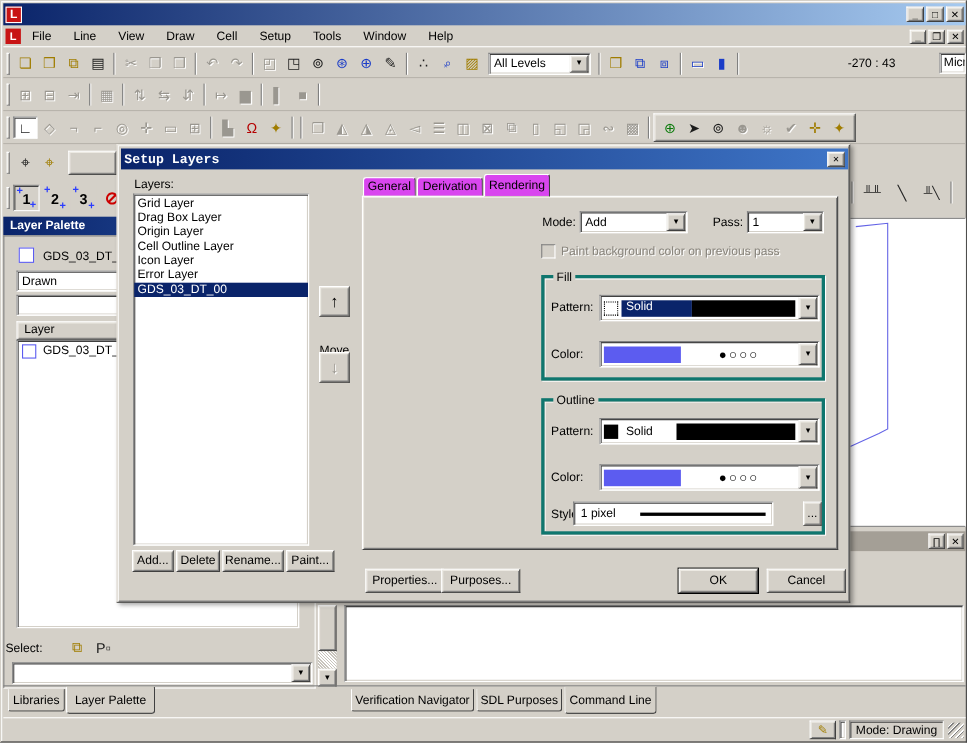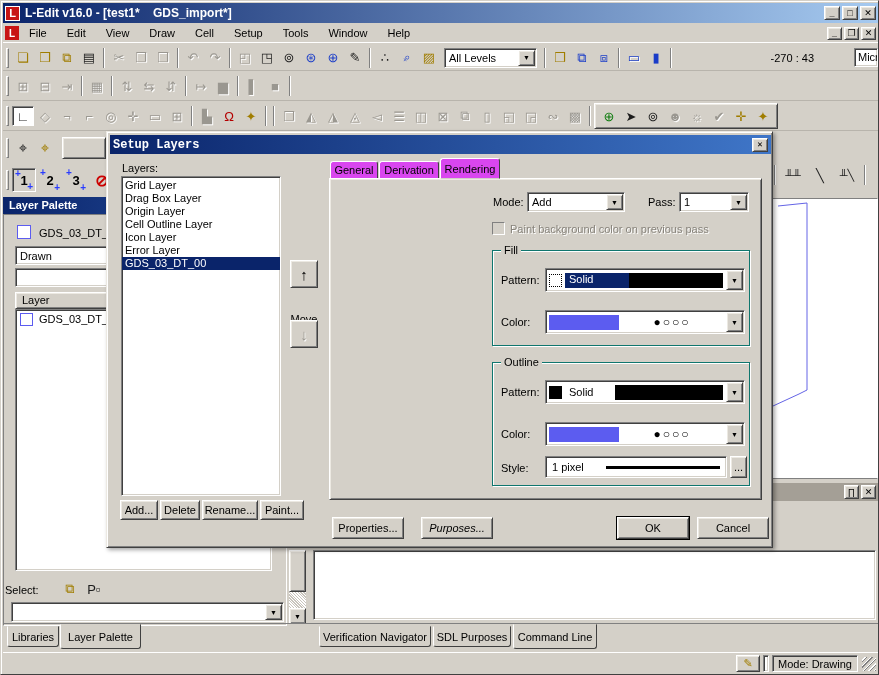--- a/index.html
+++ b/index.html
@@ -27,46 +27,45 @@
   .li { height:13px; line-height:13px; padding-left:3px; white-space:nowrap; overflow:hidden; }
   .tab { position:absolute; display:flex; align-items:center; justify-content:center;
          background:#d946ef; border:1px solid; border-color:#fff #404040 #d4d0c8 #fff;
          border-radius:3px 3px 0 0; }
   .btab { position:absolute; display:flex; align-items:center; justify-content:center;
          background:#d4d0c8; border:1px solid; border-color:#d4d0c8 #404040 #404040 #fff;
          border-radius:0 0 3px 3px; }
   .combo { display:flex; align-items:center; }
   .drop { width:17px; align-self:stretch; margin:1px; display:flex; align-items:center; justify-content:center;
           font-size:7px; color:#000; }
-  .group { position:absolute; border:1px solid #0f766e; box-shadow: inset 1px 1px 0 #fff, 1px 1px 0 #fff; }
+  .group { position:absolute; border:3px solid #0f766e; box-shadow: inset 1px 1px 0 #fff, 1px 1px 0 #fff; }
   .glab { position:absolute; top:-7px; left:8px; background:#d4d0c8; padding:0 3px; }
   .numicon { position:relative; width:24px; height:24px; font-weight:bold; font-size:13px; }
   .numicon::before { content:'+'; position:absolute; left:2px; top:-1px; color:#2a3cff; font-size:10px; }
   .numicon::after  { content:'+'; position:absolute; right:2px; bottom:-1px; color:#2a3cff; font-size:10px; }
   .dither { background-image: repeating-linear-gradient(45deg,#fff 0 1px,#c8c4bc 1px 2px); }
   .lbl { white-space:pre; }
 </style>
 </head>
 <body>
 
 <div id="screen">
 
   <div class="row" style="left:2px;top:2px;width:875px;height:20px;background:linear-gradient(90deg,#0a246a,#a6caf0);padding:0 2px;">
     <span style="width:15px;height:15px;background:#c81414;color:#fff;font-weight:bold;font-size:11px;display:flex;align-items:center;justify-content:center;border:1px solid #fff;">L</span>
-    <span class="lbl" style="color:#fff;font-weight:bold;font-size:12px;margin-left:5px;">L-Edit v16.0 - [test1*    GDS_import*]</span>
     <span style="flex:1"></span>
     <span class="btn out" style="width:16px;height:14px;font-size:9px;font-weight:bold;">_</span>
     <span class="btn out" style="width:16px;height:14px;font-size:9px;margin-left:2px;">□</span>
     <span class="btn out" style="width:16px;height:14px;font-size:9px;margin-left:2px;">✕</span>
   </div>
 
   <div class="row" style="left:2px;top:23px;width:875px;height:19px;padding:0 2px;border-bottom:1px solid #fff;">
     <span style="width:14px;height:14px;background:#c81414;color:#fff;font-weight:bold;font-size:10px;display:flex;align-items:center;justify-content:center;">L</span>
     <span style="padding:2px 10px;">File</span>
-    <span style="padding:2px 10px;">Edit</span>
+    <span style="padding:2px 10px;">Line</span>
     <span style="padding:2px 10px;">View</span>
     <span style="padding:2px 10px;">Draw</span>
     <span style="padding:2px 10px;">Cell</span>
     <span style="padding:2px 10px;">Setup</span>
     <span style="padding:2px 10px;">Tools</span>
     <span style="padding:2px 10px;">Window</span>
     <span style="padding:2px 10px;">Help</span>
     <span style="flex:1"></span>
     <span class="btn out" style="width:15px;height:13px;font-size:9px;font-weight:bold;">_</span>
     <span class="btn out" style="width:15px;height:13px;font-size:9px;margin-left:2px;">❐</span>
@@ -340,25 +339,25 @@
       <span style="flex:1;height:15px;background:#000;margin-right:2px;"></span>
       <span class="drop out">▼</span>
     </span>
     <span class="abs" style="left:394px;top:296px;">Color:</span>
     <span class="combo field abs" style="left:438px;top:290px;width:200px;height:24px;">
       <span style="width:70px;height:15px;background:#5c5cf0;margin-left:3px;flex:none;"></span>
       <span style="flex:1;text-align:center;letter-spacing:2px;font-size:12px;">●○○○</span>
       <span class="drop out">▼</span>
     </span>
     <span class="abs" style="left:394px;top:330px;">Style:</span>
-    <span class="combo field abs" style="left:438px;top:324px;width:182px;height:22px;gap:16px;">
+    <span class="combo field abs" style="left:414px;top:324px;width:182px;height:22px;gap:16px;">
       <span style="padding:0 6px;flex:none;">1 pixel</span>
       <span style="flex:1;height:3px;background:#000;margin-right:6px;"></span>
     </span>
     <span class="btn out abs" style="left:623px;top:324px;width:17px;height:22px;">...</span>
 
     <span class="btn out abs" style="left:225px;top:385px;width:72px;height:22px;">Properties...</span>
-    <span class="btn out abs" style="left:314px;top:385px;width:72px;height:22px;font-style:italic;">Purposes...</span>
+    <span class="btn out abs" style="left:294px;top:385px;width:72px;height:22px;">Purposes...</span>
     <span class="btn out abs" style="left:510px;top:385px;width:72px;height:22px;box-shadow:0 0 0 1px #000, inset 1px 1px 0 #ece9e2, inset -1px -1px 0 #808080;">OK</span>
     <span class="btn out abs" style="left:590px;top:385px;width:72px;height:22px;">Cancel</span>
   </div>
 
 </div>
 
 </body></html>

